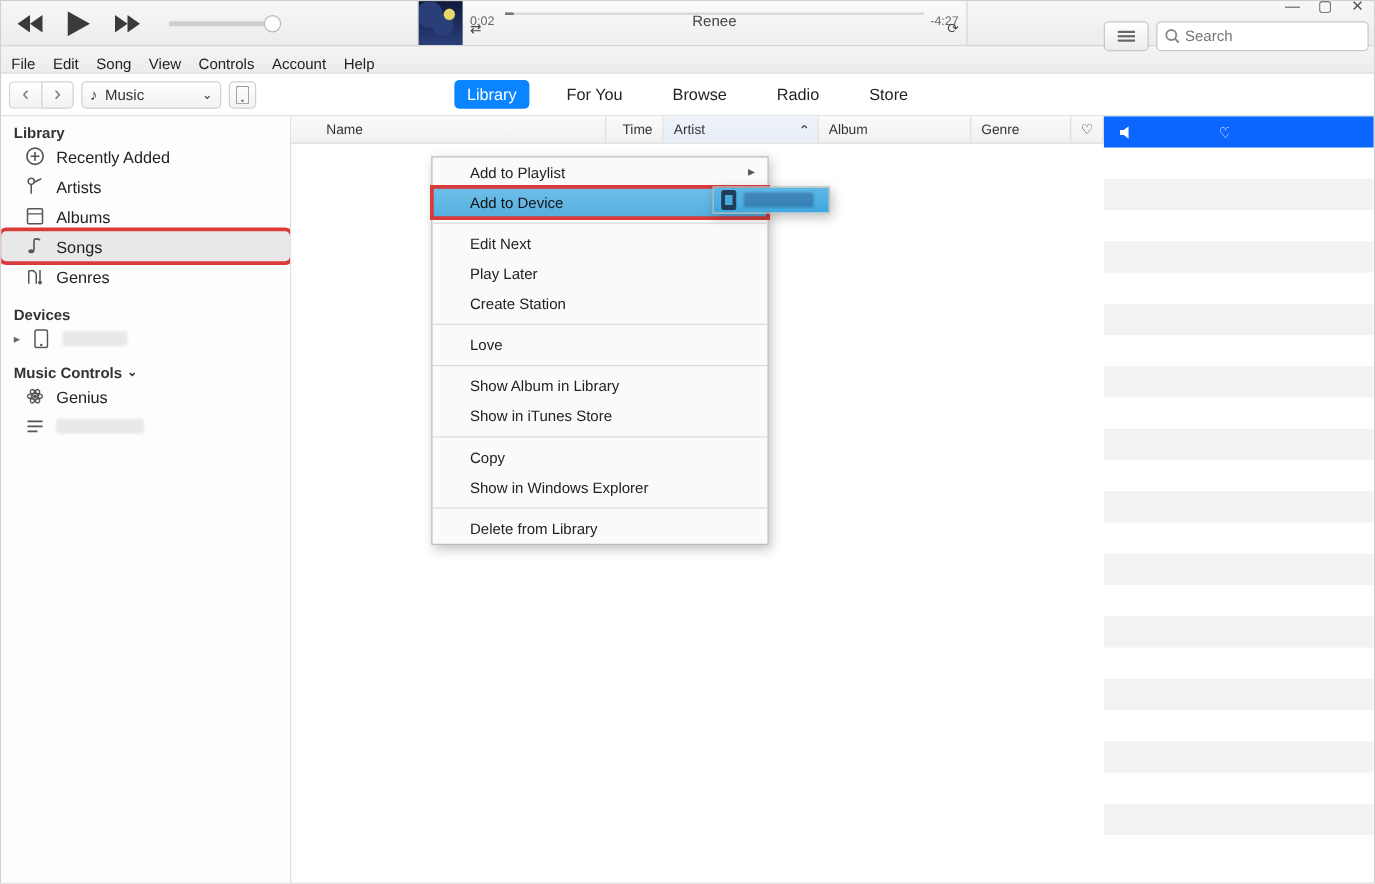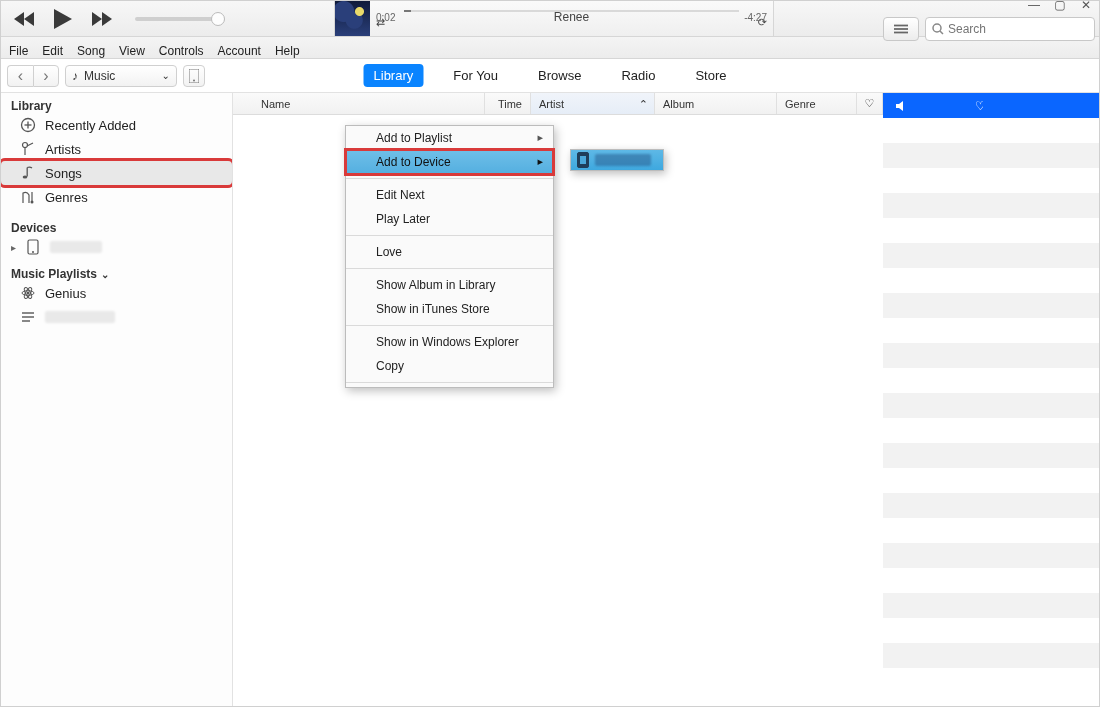--- a/index.html
+++ b/index.html
@@ -83,21 +83,21 @@
   .cell { padding:0 8px; overflow:hidden; white-space:nowrap; }
   .cell.name { width:252px; display:flex; align-items:center; gap:8px; padding-left:12px;}
   .cell.time { width:46px; text-align:right; }
   .cell.artist { width:124px; }
   .cell.album { width:122px; }
   .cell.genre { width:80px; }
   .cell.love { width:26px; text-align:center;}
   .cell.plays { flex:1; text-align:right; padding-right:140px;}
   .dots { letter-spacing:2px; font-weight:bold;}
   .ctx-menu {
-    position:absolute; left:345px; top:125px; width:209px;
+    position:absolute; left:345px; top:125px; width:270px;
     background:#fafafa; border:1px solid #bcbcbc; box-shadow: 2px 3px 9px rgba(0,0,0,0.25);
     font-size:12px; color:#222; z-index:5;
   }
   .ctx-item { padding:5px 26px 5px 30px; position:relative; cursor:default; }
   .ctx-item.hasmore::after { content:"▸"; position:absolute; right:10px; top:5px; font-size:11px; color:#555;}
   .ctx-item.highlight { background:linear-gradient(#6fbfe8,#54afe0); color:#111; outline:3px solid #d93a3a; outline-offset:-1px;}
   .ctx-item.highlight::after { color:#111; }
   .ctx-sep { height:1px; background:#dadada; margin:4px 0; }
   .submenu {
     position:absolute; left:570px; top:149px; width:94px; height:22px;
@@ -235,20 +235,29 @@
       <div class="sb-item">
         <span class="ic">
           <svg width="16" height="16" viewBox="0 0 16 16">
               <circle cx="5" cy="4" r="2.5" fill="none" stroke="#555" stroke-width="1.2"></circle>
               <line x1="5" y1="6.5" x2="5" y2="14" stroke="#555" stroke-width="1.2"></line>
               <line x1="7" y1="5" x2="13" y2="2" stroke="#555" stroke-width="1.2"></line>
             </svg>
         </span>
         <span>Artists</span>
       </div>
+      <div class="sb-item">
+        <span class="ic">
+          <svg width="16" height="16" viewBox="0 0 16 16">
+              <rect x="2" y="2" width="12" height="12" rx="1" fill="none" stroke="#555" stroke-width="1.2"></rect>
+              <line x1="2" y1="6" x2="14" y2="6" stroke="#555" stroke-width="1"></line>
+            </svg>
+        </span>
+        <span>Albums</span>
+      </div>
       <div class="sb-item selected highlight">
         <span class="ic">
           <svg width="16" height="16" viewBox="0 0 16 16">
               <ellipse cx="5" cy="12" rx="2.3" ry="1.6" fill="#555"></ellipse>
               <line x1="7.2" y1="11.5" x2="7.2" y2="2.5" stroke="#555" stroke-width="1.3"></line>
               <path d="M7.2 2.5 Q10 1.5 12 3" fill="none" stroke="#555" stroke-width="1.3"></path>
             </svg>
         </span>
         <span>Songs</span>
       </div>
@@ -269,21 +278,21 @@
         <span class="ic">
           <svg width="12" height="16" viewBox="0 0 12 16">
               <rect x="1" y="1" width="10" height="14" rx="1.5" fill="none" stroke="#555" stroke-width="1.2"></rect>
               <circle cx="6" cy="13" r="1" fill="#555"></circle>
             </svg>
         </span>
         <span class="obscured"></span>
       </div>
 
       <div class="sb-playlist-hdr">
-        <span>Music Playlists</span>
+        <span>Music Controls</span>
         <span style="font-size:10px;">⌄</span>
       </div>
       <div class="sb-item">
         <span class="ic">
           <svg width="16" height="16" viewBox="0 0 16 16">
               <circle cx="8" cy="8" r="1.5" fill="#555"></circle>
               <g stroke="#555" stroke-width="1" fill="none">
                 <ellipse cx="8" cy="8" rx="6" ry="2.3"></ellipse>
                 <ellipse cx="8" cy="8" rx="6" ry="2.3" transform="rotate(60 8 8)"></ellipse>
                 <ellipse cx="8" cy="8" rx="6" ry="2.3" transform="rotate(-60 8 8)"></ellipse>
@@ -361,29 +370,31 @@
       </div>
     </div>
   </div>
 
   <div class="ctx-menu">
     <div class="ctx-item hasmore">Add to Playlist</div>
     <div class="ctx-item hasmore highlight">Add to Device</div>
     <div class="ctx-sep"></div>
     <div class="ctx-item">Edit Next</div>
     <div class="ctx-item">Play Later</div>
+    <div class="ctx-item">Create Station</div>
     <div class="ctx-sep"></div>
     <div class="ctx-item">Love</div>
     <div class="ctx-sep"></div>
     <div class="ctx-item">Show Album in Library</div>
     <div class="ctx-item">Show in iTunes Store</div>
     <div class="ctx-sep"></div>
+    <div class="ctx-item">Copy</div>
     <div class="ctx-item">Show in Windows Explorer</div>
-    <div class="ctx-item">Copy</div>
     <div class="ctx-sep"></div>
+    <div class="ctx-item">Delete from Library</div>
   </div>
 
   <div class="submenu">
     <span class="ph"></span>
     <span class="blur"></span>
   </div>
 
 </div>
 
 </body></html>

